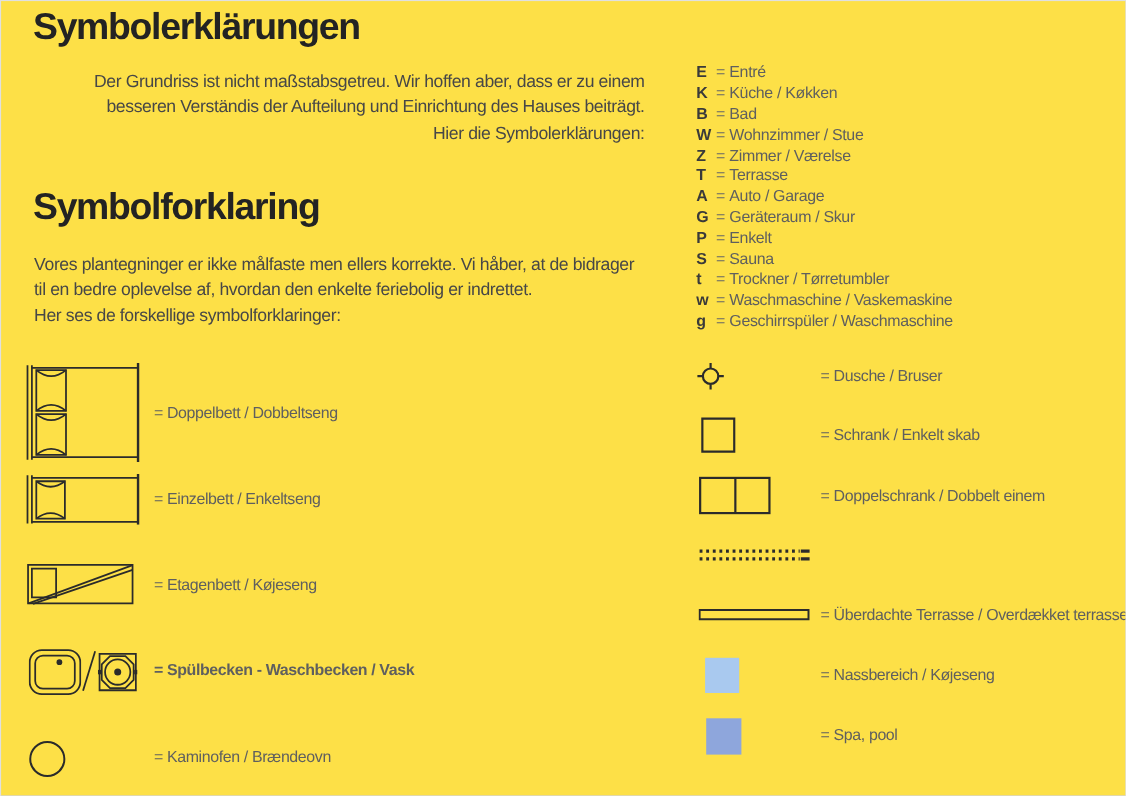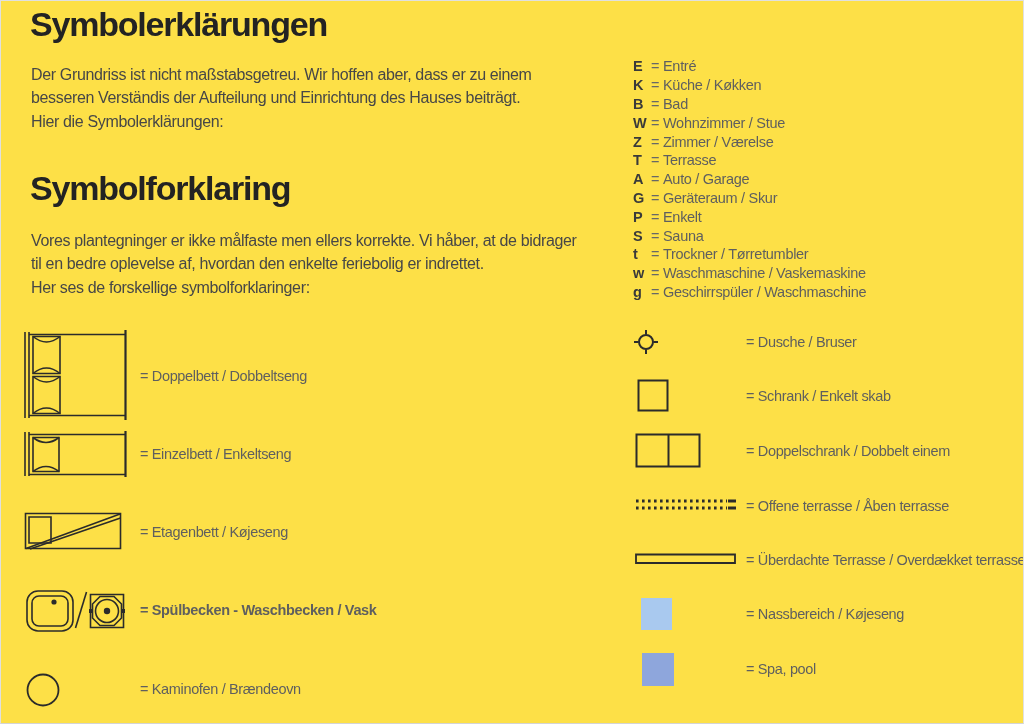--- a/index.html
+++ b/index.html
@@ -36,21 +36,21 @@
   svg.sym{display:block;}
   svg.sym *{vector-effect:non-scaling-stroke;}
   .color-square{position:absolute;}
 </style>
 </head>
 <body>
 
 <div class="page">
 
   <h1 class="heading abs" style="left:29px;top:2px;">Symbolerklärungen</h1>
-  <div class="para abs" style="left:30px;top:62px;width:540px;">Der Grundriss ist nicht maßstabsgetreu. Wir hoffen aber, dass er zu einem
+  <div class="para abs" style="left:45px;top:62px;width:540px;text-align:right;">Der Grundriss ist nicht maßstabsgetreu. Wir hoffen aber, dass er zu einem
 besseren Verständis der Aufteilung und Einrichtung des Hauses beiträgt.
 Hier die Symbolerklärungen:</div>
 
   <h1 class="heading abs" style="left:29px;top:166px;">Symbolforklaring</h1>
   <div class="para abs" style="left:30px;top:228px;width:560px;">Vores plantegninger er ikke målfaste men ellers korrekte. Vi håber, at de bidrager
 til en bedre oplevelse af, hvordan den enkelte feriebolig er indrettet.
 Her ses de forskellige symbolforklaringer:</div>
 
   <div class="abs letter-list">
     <div class="letter-row">
@@ -197,21 +197,20 @@
     <line x1="33.5" y1="1.5" x2="33.5" y2="33.5"></line>
   </svg>
   <div class="sym-label abs" style="left:745px;top:450px;">= Doppelschrank / Dobbelt einem</div>
 
   <svg class="sym abs" style="left:634px;top:496px;" width="102" height="16" viewBox="0 0 102 16" fill="none" stroke="#2b2b2b" stroke-width="3">
     <line x1="1" y1="4" x2="92" y2="4" stroke-dasharray="2.6 3.4"></line>
     <line x1="1" y1="11" x2="92" y2="11" stroke-dasharray="2.6 3.4"></line>
     <line x1="93" y1="4" x2="101" y2="4"></line>
     <line x1="93" y1="11" x2="101" y2="11"></line>
   </svg>
-  <div class="sym-label abs" style="left:745px;top:505px;">= Offene terrasse / Åben terrasse</div>
 
   <svg class="sym abs" style="left:634px;top:552px;" width="102" height="12" viewBox="0 0 102 12" fill="none" stroke="#2b2b2b" stroke-width="1.8">
     <rect x="1" y="1.5" width="99" height="8.5"></rect>
   </svg>
   <div class="sym-label abs" style="left:745px;top:559px;">= Überdachte Terrasse / Overdækket terrasse</div>
 
   <div class="color-square" style="left: 640px; top: 597px; width: 31px; height: 32px; background: rgb(169, 201, 239);"></div>
   <div class="sym-label abs" style="left:745px;top:613px;">= Nassbereich / Køjeseng</div>
 
   <div class="color-square" style="left: 641px; top: 652px; width: 32px; height: 33px; background: rgb(142, 166, 220);"></div>

